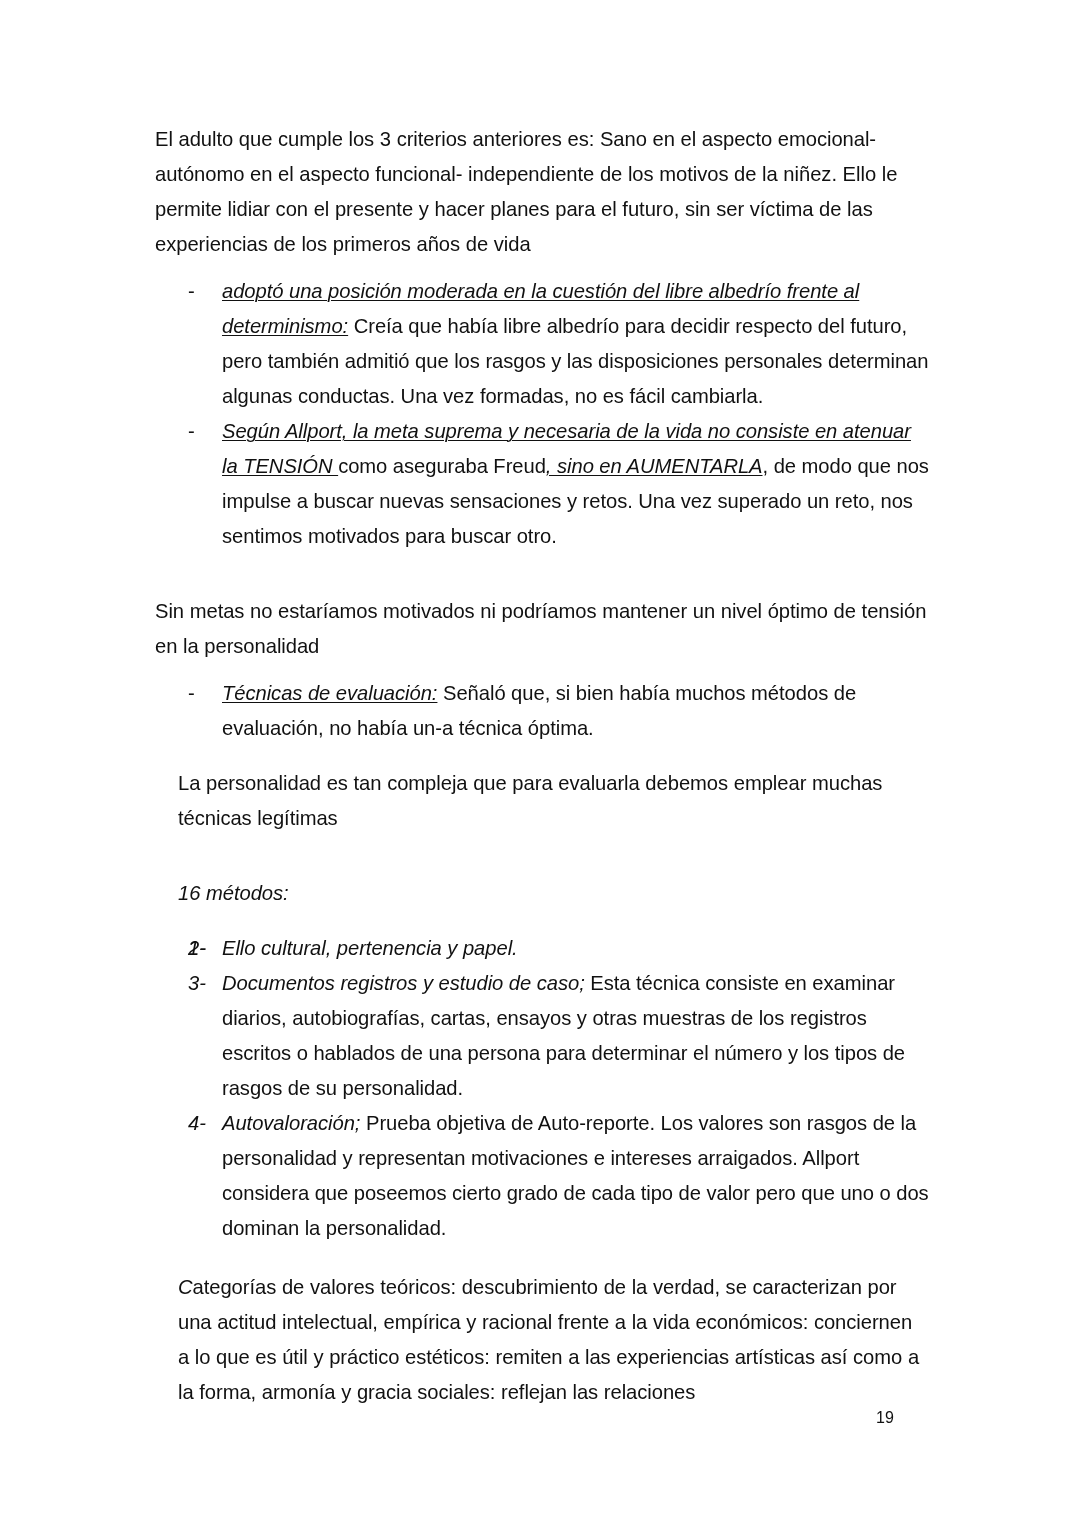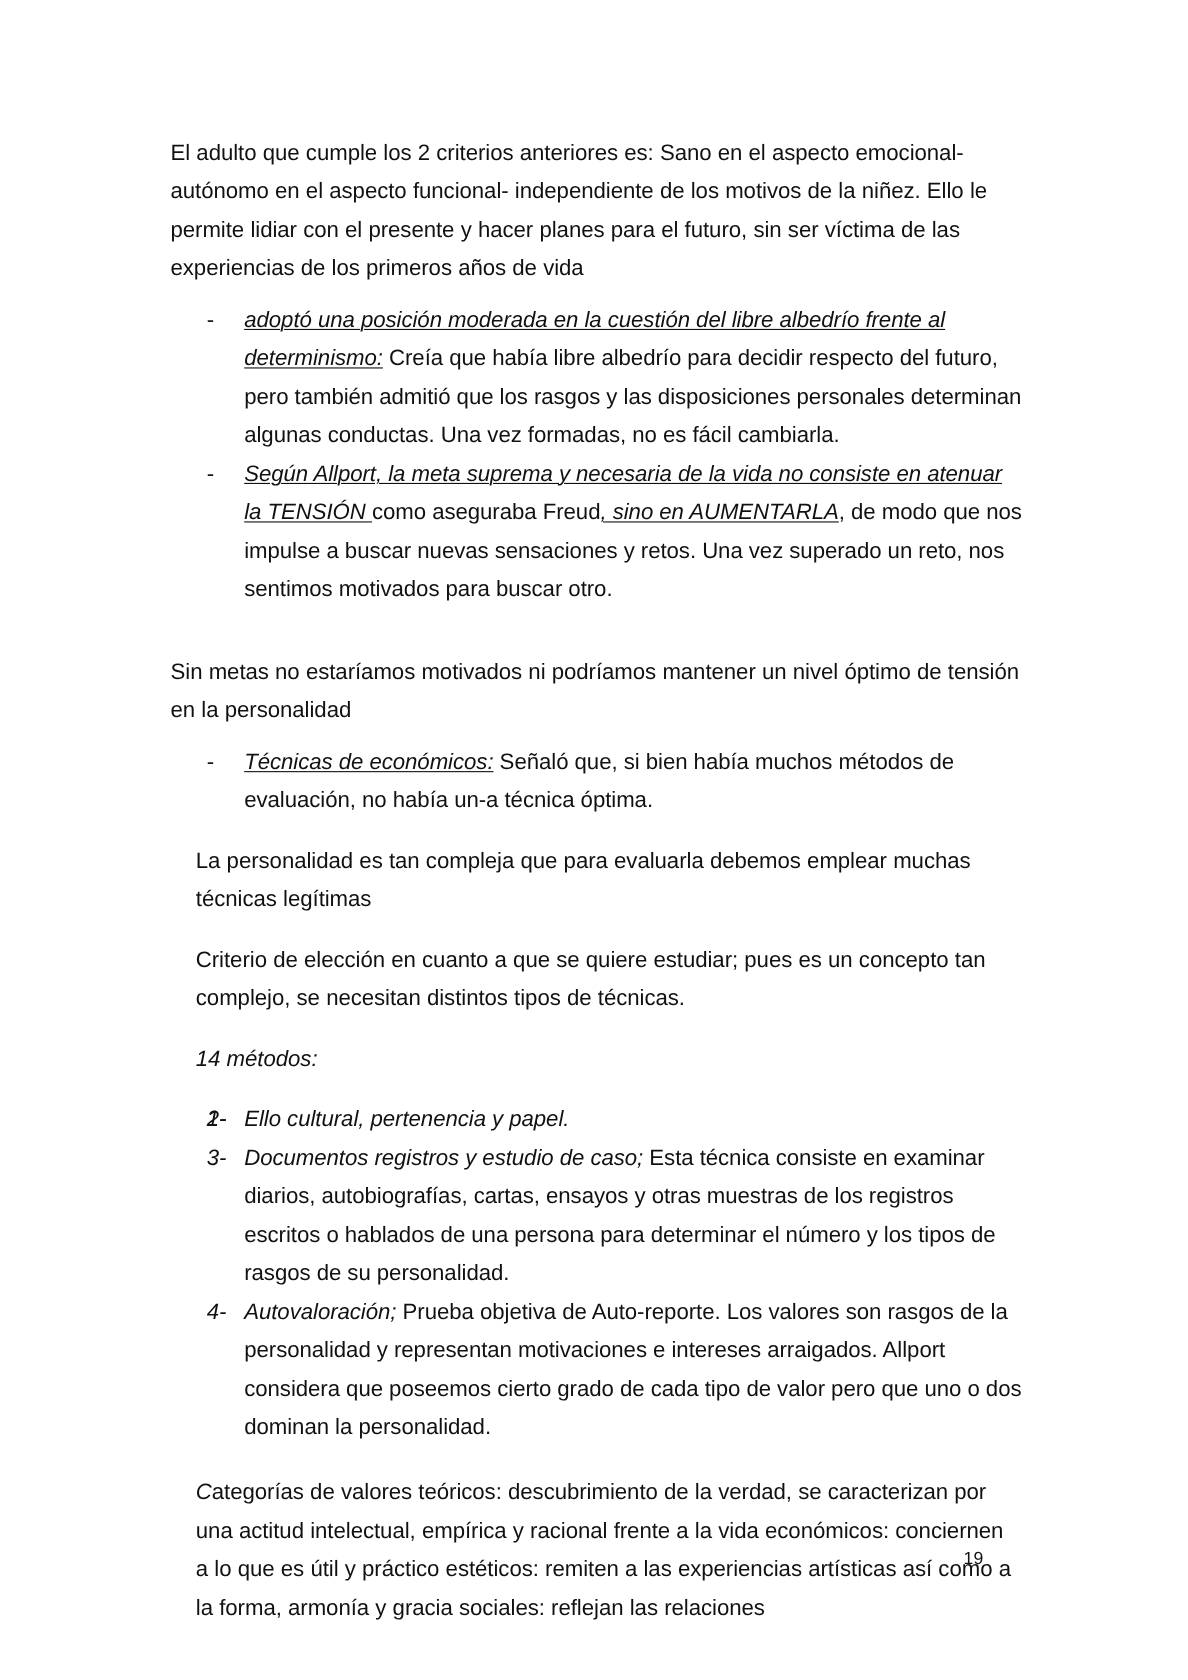--- a/index.html
+++ b/index.html
@@ -96,21 +96,21 @@
     color: #111111;
   }
 </style>
 </head>
 <body>
 
 <div class="page">
 
   <div class="content">
 
-    <p class="para flush">El adulto que cumple los 2 criterios anteriores es:  Sano en el aspecto emocional- autónomo en el aspecto funcional- independiente de los motivos de la niñez.  Ello le permite lidiar con el presente y hacer planes para el futuro, sin ser víctima de las experiencias de los primeros años de vida</p>
+    <p class="para flush">El adulto que cumple los 3 criterios anteriores es:  Sano en el aspecto emocional- autónomo en el aspecto funcional- independiente de los motivos de la niñez.  Ello le permite lidiar con el presente y hacer planes para el futuro, sin ser víctima de las experiencias de los primeros años de vida</p>
 
     <div class="gap-sm"></div>
 
     <div class="dash-item">
       <span class="marker">-</span>
       <span class="itul">adoptó una posición moderada en la cuestión del libre albedrío frente al determinismo:</span><span> Creía que había libre albedrío para decidir respecto del futuro, pero también admitió que los rasgos y las disposiciones personales determinan algunas conductas. Una vez formadas, no es fácil cambiarla.</span>
     </div>
 
     <div class="dash-item">
       <span class="marker">-</span>
@@ -121,34 +121,33 @@
 
 
     <div class="gap-md"></div>
 
     <p class="para flush">Sin metas no estaríamos motivados ni podríamos mantener un nivel óptimo de tensión en la personalidad</p>
 
     <div class="gap-sm"></div>
 
     <div class="dash-item">
       <span class="marker">-</span>
-      <span class="itul">Técnicas de económicos:</span><span>  Señaló que, si bien había muchos métodos de evaluación, no había un-a técnica óptima.</span>
+      <span class="itul">Técnicas de evaluación:</span><span>  Señaló que, si bien había muchos métodos de evaluación, no había un-a técnica óptima.</span>
     </div>
 
     <div class="gap-md"></div>
 
     <p class="para indent">La personalidad es tan compleja que para evaluarla debemos emplear muchas técnicas legítimas</p>
 
     <div class="gap-md"></div>
 
-    <p class="para indent">Criterio de elección en cuanto a que se quiere estudiar; pues es un concepto tan complejo, se necesitan distintos tipos de técnicas.</p>
 
     <div class="gap-md"></div>
 
-    <p class="para indent it">14 métodos:</p>
+    <p class="para indent it">16 métodos:</p>
 
     <div class="gap-md"></div>
 
     <div class="num-item">
       <span class="marker">1-</span>
       <span></span>
     </div>
 
     <div class="num-item">
       <span class="marker">2-</span>

